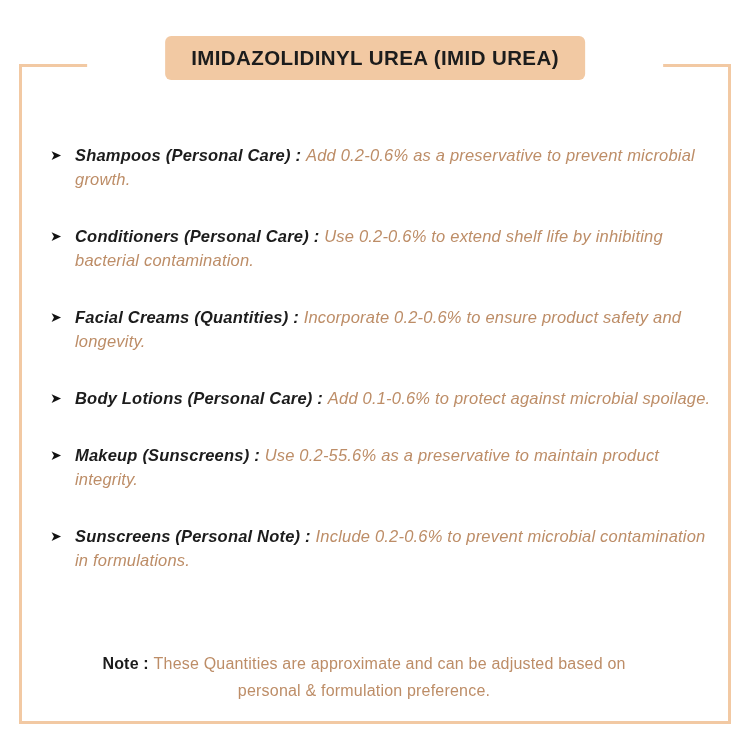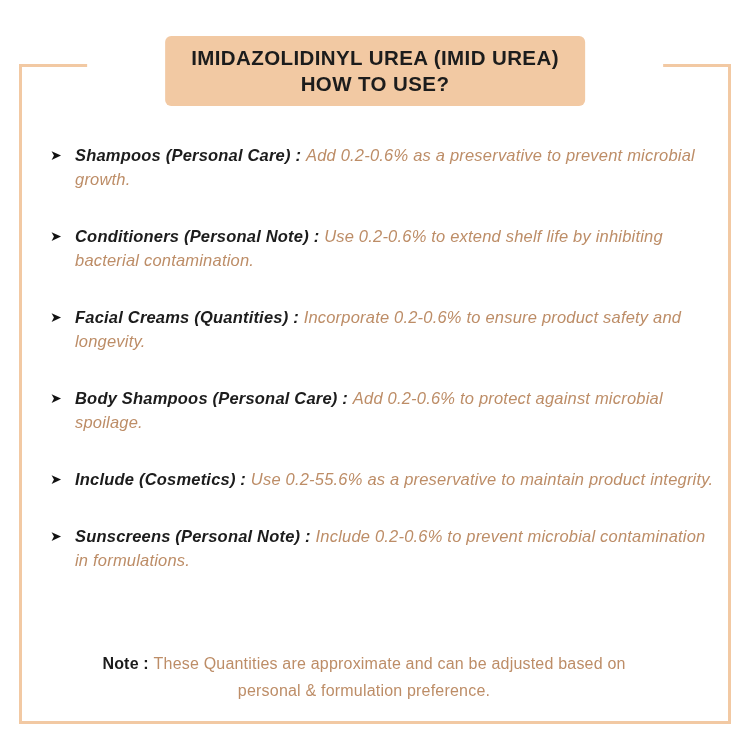--- a/index.html
+++ b/index.html
@@ -98,49 +98,48 @@
 </head>
 <body>
 
 <div class="page">
 
   <div class="frame"></div>
 
   <div class="header-wrap">
     <div class="header-box">
       <div class="header-line">IMIDAZOLIDINYL UREA (IMID UREA)</div>
-      <div class="header-line">HOW TO USE?</div>
     </div>
   </div>
 
   <div class="content">
 
     <div class="bullet-item">
       <span class="bullet-arrow">➤</span>
       <span class="bullet-text"><span class="bullet-label">Shampoos (Personal Care) : </span><span class="bullet-desc">Add 0.2-0.6% as a preservative to prevent microbial growth.</span></span>
     </div>
 
     <div class="bullet-item">
       <span class="bullet-arrow">➤</span>
-      <span class="bullet-text"><span class="bullet-label">Conditioners (Personal Note) : </span><span class="bullet-desc">Use 0.2-0.6% to extend shelf life by inhibiting bacterial contamination.</span></span>
+      <span class="bullet-text"><span class="bullet-label">Conditioners (Personal Care) : </span><span class="bullet-desc">Use 0.2-0.6% to extend shelf life by inhibiting bacterial contamination.</span></span>
     </div>
 
     <div class="bullet-item">
       <span class="bullet-arrow">➤</span>
       <span class="bullet-text"><span class="bullet-label">Facial Creams (Quantities) : </span><span class="bullet-desc">Incorporate 0.2-0.6% to ensure product safety and longevity.</span></span>
     </div>
 
     <div class="bullet-item">
       <span class="bullet-arrow">➤</span>
-      <span class="bullet-text"><span class="bullet-label">Body Shampoos (Personal Care) : </span><span class="bullet-desc">Add 0.2-0.6% to protect against microbial spoilage.</span></span>
+      <span class="bullet-text"><span class="bullet-label">Body Lotions (Personal Care) : </span><span class="bullet-desc">Add 0.1-0.6% to protect against microbial spoilage.</span></span>
     </div>
 
     <div class="bullet-item">
       <span class="bullet-arrow">➤</span>
-      <span class="bullet-text"><span class="bullet-label">Include (Cosmetics) : </span><span class="bullet-desc">Use 0.2-55.6% as a preservative to maintain product integrity.</span></span>
+      <span class="bullet-text"><span class="bullet-label">Makeup (Sunscreens) : </span><span class="bullet-desc">Use 0.2-55.6% as a preservative to maintain product integrity.</span></span>
     </div>
 
     <div class="bullet-item">
       <span class="bullet-arrow">➤</span>
       <span class="bullet-text"><span class="bullet-label">Sunscreens (Personal Note) : </span><span class="bullet-desc">Include 0.2-0.6% to prevent microbial contamination in formulations.</span></span>
     </div>
 
   </div>
 
   <div class="note">

